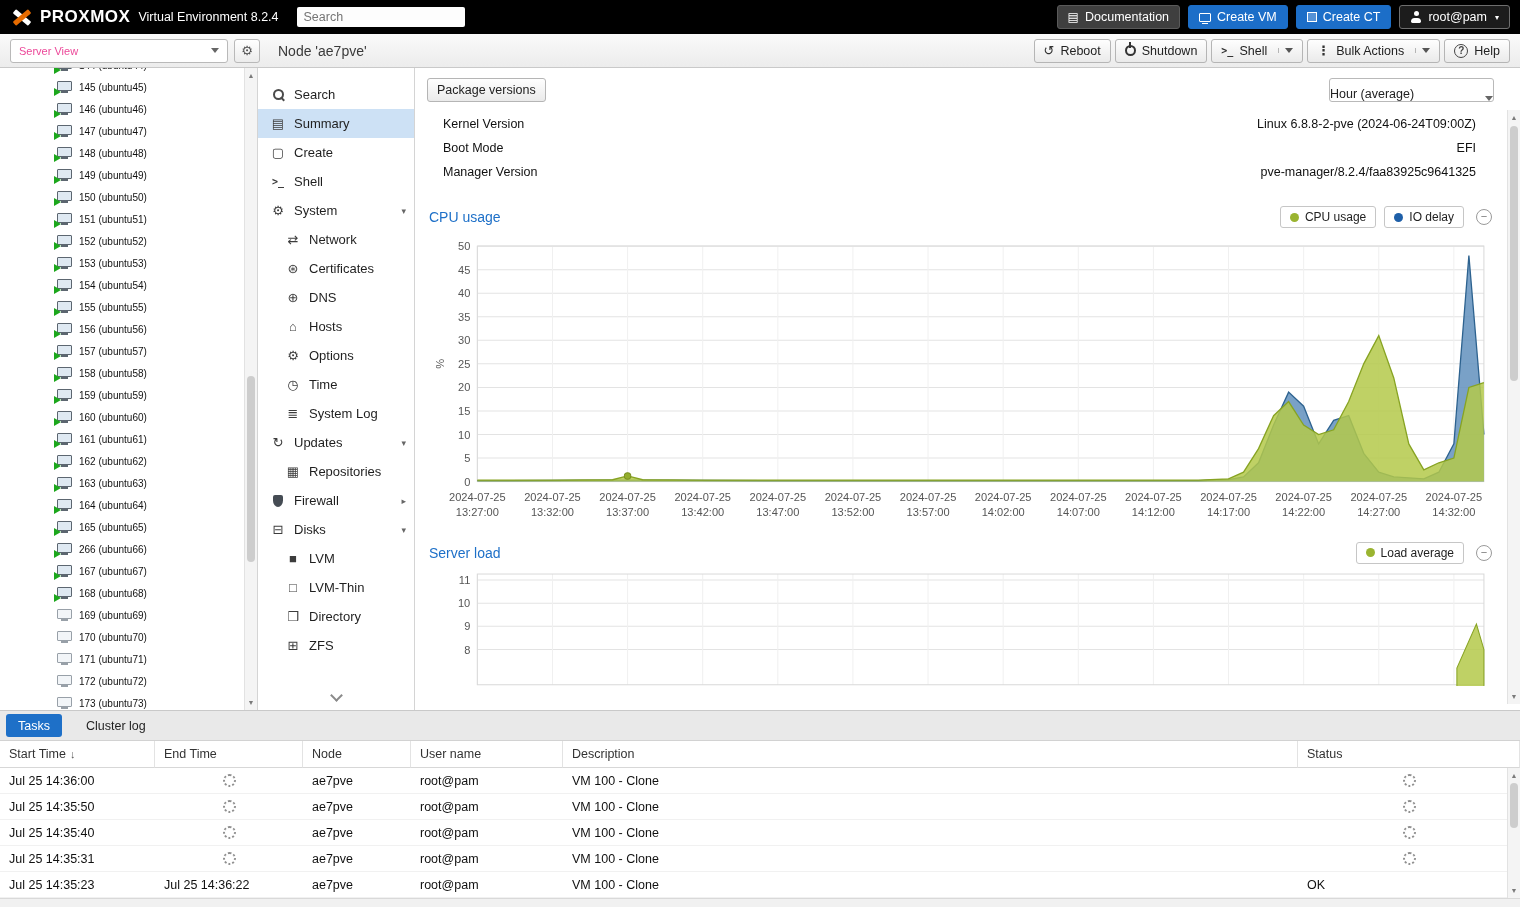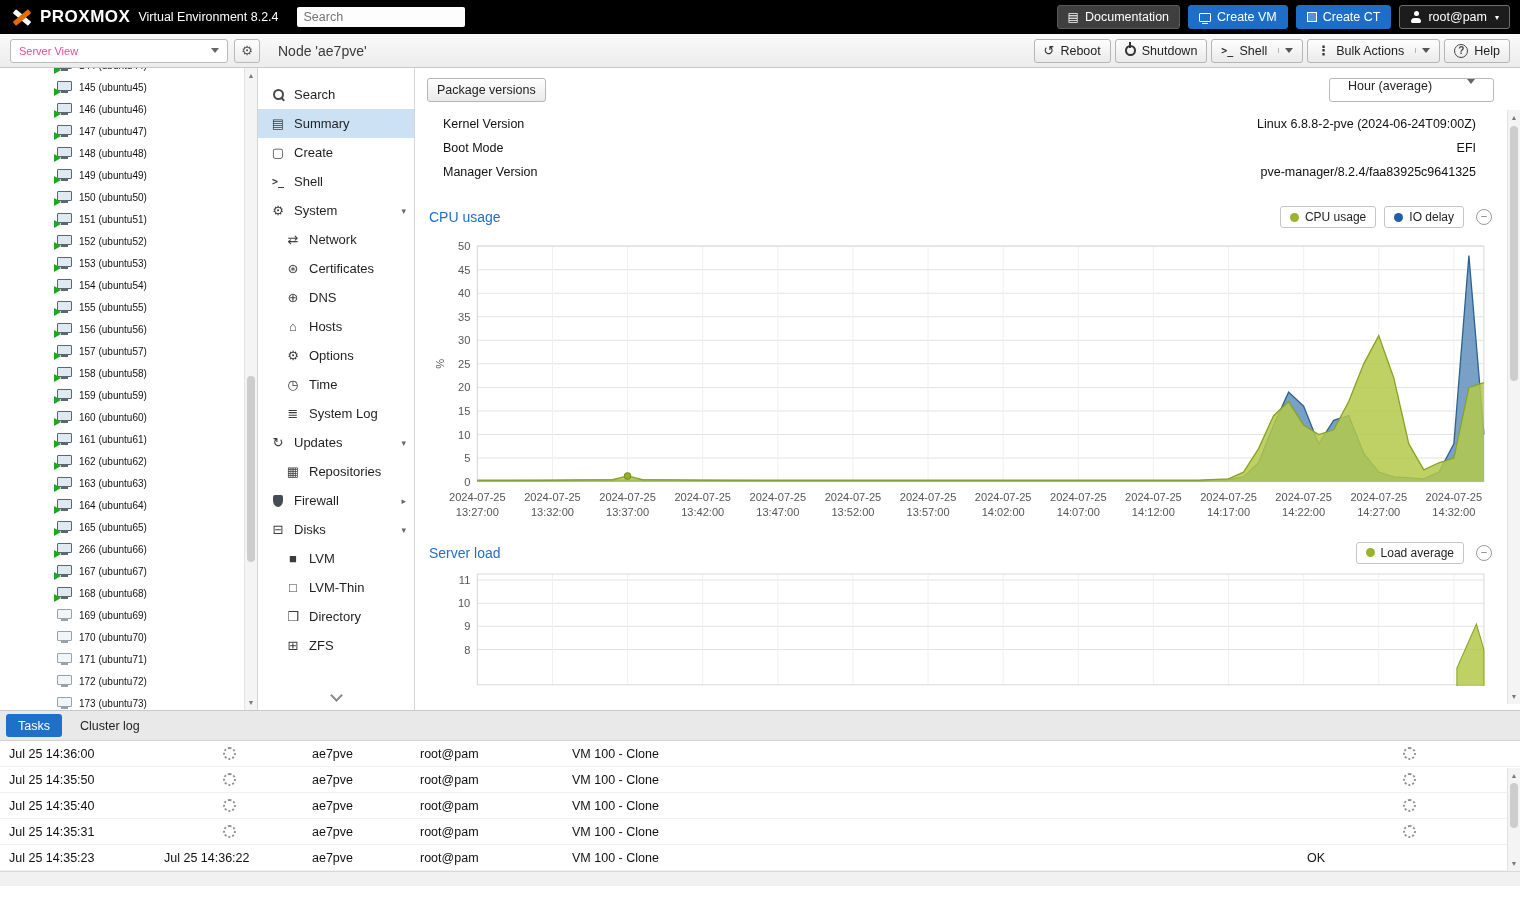--- a/index.html
+++ b/index.html
@@ -85,21 +85,21 @@
   .icon-search{position:relative;width:13px;height:13px;display:inline-block;}
   .icon-search::before{content:"";position:absolute;top:1px;left:1px;width:7px;height:7px;border:2px solid #4a4a4a;border-radius:50%;}
   .icon-search::after{content:"";position:absolute;width:5px;height:2px;background:#4a4a4a;transform:rotate(45deg);right:0;bottom:1.5px;}
   .icon-shield{width:10px;height:12px;background:#454c54;border-radius:2px 2px 50% 50% / 2px 2px 55% 55%;display:inline-block;}
   .nav-more{margin-top:auto;margin-bottom:10px;display:flex;justify-content:center;}
   .chev-down{width:9px;height:9px;border-right:2px solid #8a8a8a;border-bottom:2px solid #8a8a8a;transform:rotate(45deg);}
 
   
   .content{flex:1;position:relative;overflow:hidden;background:#fff;}
   .content-top{display:flex;align-items:center;padding:10px 26px 6px 12px;}
-  .range-select{margin-left:auto;width:165px;height:24px;background:#fff;border:1px solid #b9b9b9;border-radius:3px;display:flex;align-items:flex-start;padding:0 18px;font-size:12.5px;color:#222;cursor:pointer;}
+  .range-select{margin-left:auto;width:165px;height:24px;background:#fff;border:1px solid #b9b9b9;border-radius:3px;display:flex;align-items:flex-end;padding:0 0;font-size:12.5px;color:#222;cursor:pointer;}
   .info{margin:4px 44px 16px 28px;}
   .info-row{display:flex;justify-content:space-between;height:24px;align-items:center;font-size:12.5px;color:#101010;}
   .repo-val{display:flex;align-items:center;gap:6px;}
   .badge{width:14px;height:14px;border-radius:50%;color:#fff;font-size:9.5px;font-weight:bold;display:flex;align-items:center;justify-content:center;flex:none;}
   .badge.ok{background:#12a352;}
   .badge.ok::before{content:"✓";}
   .badge.warn{background:#f5a623;}
   .badge.warn::before{content:"!";}
   .bold{font-weight:bold;}
   .chev-right{font-size:13px;font-weight:bold;color:#222;}
@@ -111,21 +111,21 @@
   .legend-pill{display:flex;align-items:center;gap:6px;height:22px;padding:0 9px;border:1px solid #c6c6c6;border-radius:3px;background:#fff;font-size:12px;color:#222;cursor:pointer;}
   .dot{width:9px;height:9px;border-radius:50%;display:inline-block;}
   .minus-btn{width:16px;height:16px;border:1px solid #9a9a9a;border-radius:50%;color:#777;font-size:11px;line-height:13px;text-align:center;margin-left:4px;cursor:pointer;}
   .minus-btn::before{content:"−";}
   .chart-svg{display:block;width:100%;height:auto;}
   .load-clip{overflow:hidden;height:116px;}
   text.tick{font-size:11px;fill:#555;font-family:"Liberation Sans","DejaVu Sans",sans-serif;}
 
   
   .bottom{border-top:1px solid #c9c9c9;}
-  .tabs-row{height:30px;background:#e9e9e9;display:flex;align-items:center;gap:6px;padding:0 6px;border-bottom:1px solid #d2d2d2;}
+  .tabs-row{height:30px;background:#e9e9e9;display:flex;align-items:center;gap:12px;padding:0 6px;border-bottom:1px solid #d2d2d2;}
   .tab{height:23px;padding:0 12px;display:flex;align-items:center;border-radius:3px;font-size:12.5px;color:#1f1f1f;cursor:pointer;}
   .tab.active{background:#1e70c8;color:#fff;}
   .tasktable{position:relative;}
   .trow{display:flex;}
   .tcell{padding:0 9px;display:flex;align-items:center;font-size:12.5px;color:#111;height:25px;overflow:hidden;white-space:nowrap;}
   .thead .tcell{height:27px;border-right:1px solid #e3e3e3;border-bottom:1px solid #d7d7d7;background:#fff;color:#333;cursor:pointer;}
   .c0{width:155px;}.c1{width:148px;}.c2{width:108px;}.c3{width:152px;}.c4{width:735px;}.c5{flex:1;}
   .tbody .trow{border-bottom:1px solid #f1f1f1;background:#fff;}
   .spinner{width:13px;height:13px;border:2px dotted #8f8f8f;border-radius:50%;}
   .sort-arrow{font-size:11px;color:#555;margin-left:4px;}
@@ -684,20 +684,28 @@
     </div>
   </section>
 </div>
 
 <div class="bottom">
   <div class="tabs-row" id="task-tabs">
       <div class="tab active">Tasks</div>
       <div class="tab">Cluster log</div>
     </div>
   <div class="tasktable">
+    <div class="thead trow" id="task-head">
+        <div class="tcell c0">Start Time<span class="sort-arrow"></span></div>
+        <div class="tcell c1">End Time</div>
+        <div class="tcell c2">Node</div>
+        <div class="tcell c3">User name</div>
+        <div class="tcell c4">Description</div>
+        <div class="tcell c5">Status</div>
+      </div>
     <div class="tbody" id="task-body">
         <div class="trow">
           <div class="tcell c0">Jul 25 14:36:00</div>
           <div class="tcell c1" style="justify-content: center;">
             <span class="spinner"></span>
           </div>
           <div class="tcell c2">ae7pve</div>
           <div class="tcell c3">root@pam</div>
           <div class="tcell c4">VM 100 - Clone</div>
           <div class="tcell c5" style="justify-content: center;">

